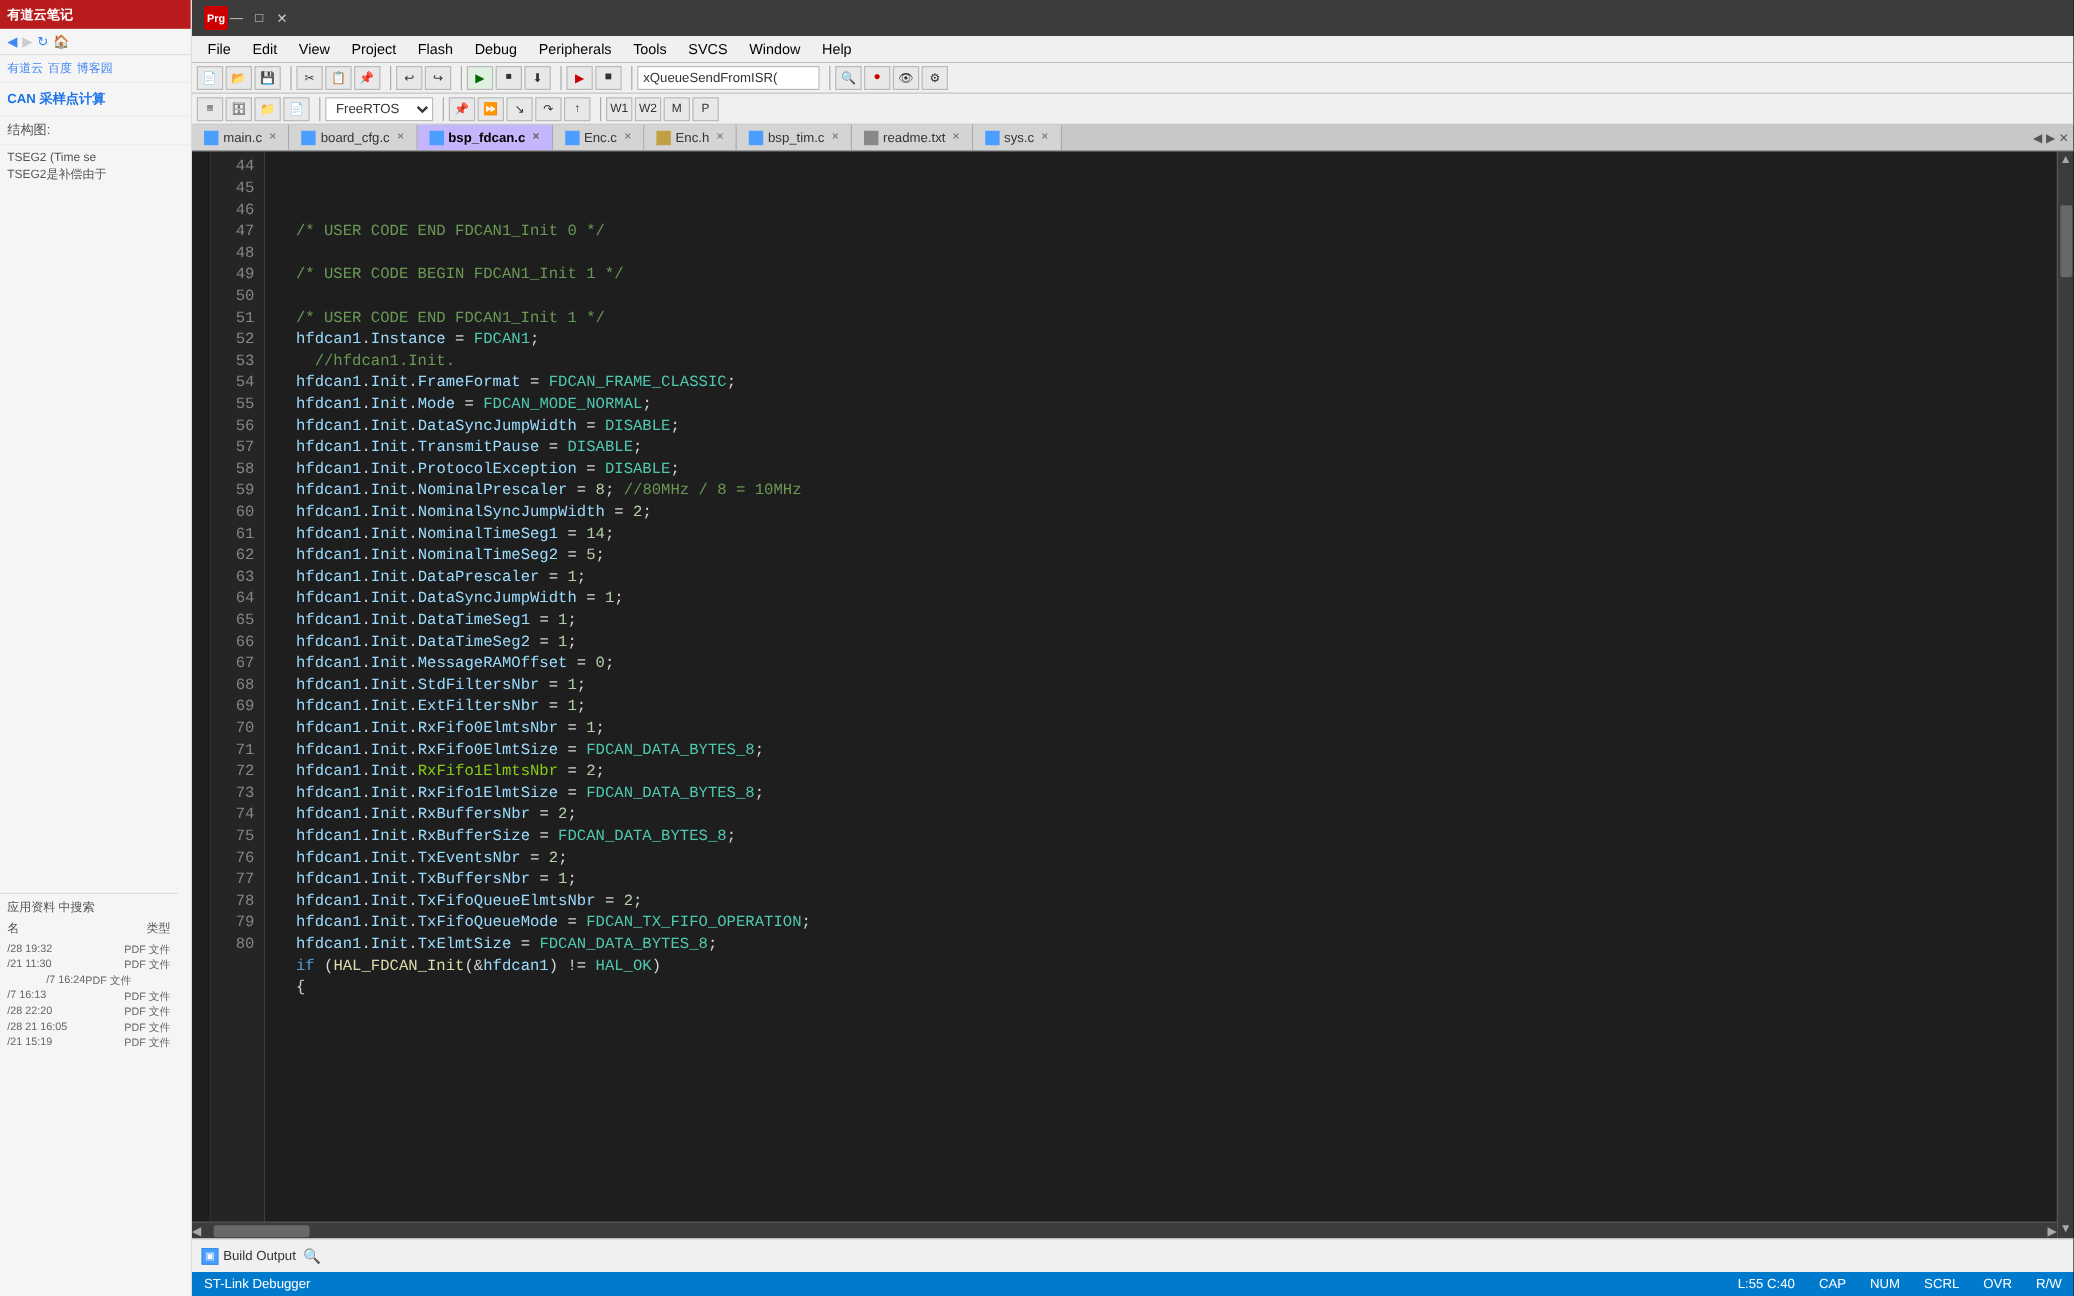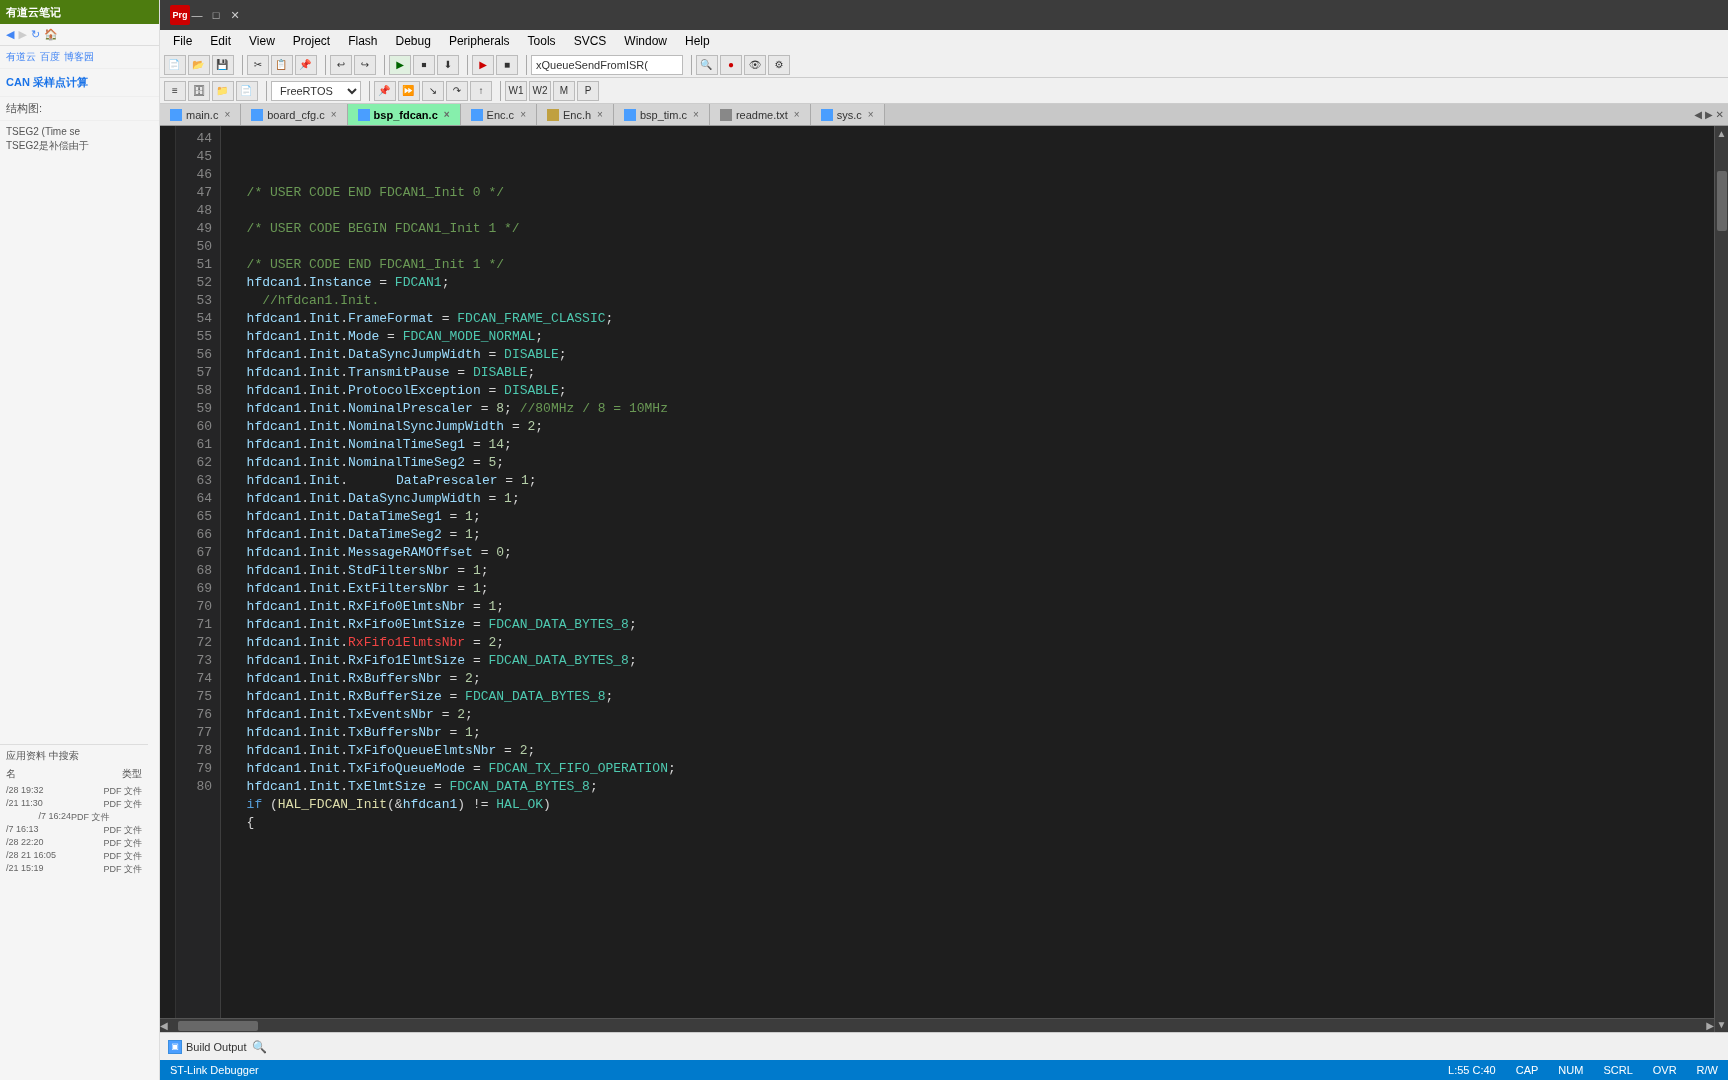--- a/index.html
+++ b/index.html
@@ -121,21 +121,21 @@
       align-items: center;
       padding: 0 10px;
       font-size: 11px;
       background: #d4d4d4;
       border-right: 1px solid #aaa;
       cursor: pointer;
       color: #333;
       white-space: nowrap;
     }
     .file-tab.active {
-      background: #86efac;
+      background: #c4b5fd;
       color: #000;
       font-weight: bold;
     }
     .file-tab .tab-icon {
       width: 12px; height: 12px;
       margin-right: 4px;
       background: #4a9eff;
       display: inline-block;
     }
     .file-tab .close-x {
@@ -300,21 +300,21 @@
       background: #686868;
       margin-left: 10px;
       border-radius: 2px;
     }
   </style>
 </head>
 <body>
 
 <div id="left-sidebar">
 
-  <div style="background:#4d7c0f; height:24px; display:flex; align-items:center; padding:0 6px; gap:6px;">
+  <div style="background:#b91c1c; height:24px; display:flex; align-items:center; padding:0 6px; gap:6px;">
     <span style="color:#fff; font-size:11px; font-weight:bold;">有道云笔记</span>
   </div>
   <div style="display:flex; align-items:center; padding:4px 6px; gap:4px; border-bottom:1px solid #ddd;">
     <span style="font-size:11px; color:#4285f4;">◀</span>
     <span style="font-size:11px; color:#ccc;">▶</span>
     <span style="font-size:11px; color:#4285f4;">↻</span>
     <span style="font-size:11px; color:#ccc;">🏠</span>
   </div>
   <div style="padding:4px 6px; border-bottom:1px solid #eee;">
     <div style="display:flex; gap:4px; font-size:10px; color:#555;">
@@ -556,30 +556,30 @@
 <span style="color:#6a9955;">    //hfdcan1.Init.</span>
 <span style="color:#9cdcfe;">  hfdcan1</span><span style="color:#d4d4d4;">.</span><span style="color:#9cdcfe;">Init</span><span style="color:#d4d4d4;">.</span><span style="color:#9cdcfe;">FrameFormat</span><span style="color:#d4d4d4;"> = </span><span style="color:#4ec9b0;">FDCAN_FRAME_CLASSIC</span><span style="color:#d4d4d4;">;</span>
 <span style="color:#9cdcfe;">  hfdcan1</span><span style="color:#d4d4d4;">.</span><span style="color:#9cdcfe;">Init</span><span style="color:#d4d4d4;">.</span><span style="color:#9cdcfe;">Mode</span><span style="color:#d4d4d4;"> = </span><span style="color:#4ec9b0;">FDCAN_MODE_NORMAL</span><span style="color:#d4d4d4;">;</span>
 <span style="color:#9cdcfe;">  hfdcan1</span><span style="color:#d4d4d4;">.</span><span style="color:#9cdcfe;">Init</span><span style="color:#d4d4d4;">.</span><span style="color:#9cdcfe;">DataSyncJumpWidth</span><span style="color:#d4d4d4;"> = </span><span style="color:#4ec9b0;">DISABLE</span><span style="color:#d4d4d4;">;</span>
 <span style="color:#9cdcfe;">  hfdcan1</span><span style="color:#d4d4d4;">.</span><span style="color:#9cdcfe;">Init</span><span style="color:#d4d4d4;">.</span><span style="color:#9cdcfe;">TransmitPause</span><span style="color:#d4d4d4;"> = </span><span style="color:#4ec9b0;">DISABLE</span><span style="color:#d4d4d4;">;</span>
 <span style="color:#9cdcfe;">  hfdcan1</span><span style="color:#d4d4d4;">.</span><span style="color:#9cdcfe;">Init</span><span style="color:#d4d4d4;">.</span><span style="color:#9cdcfe;">ProtocolException</span><span style="color:#d4d4d4;"> = </span><span style="color:#4ec9b0;">DISABLE</span><span style="color:#d4d4d4;">;</span>
 <span style="color:#9cdcfe;">  hfdcan1</span><span style="color:#d4d4d4;">.</span><span style="color:#9cdcfe;">Init</span><span style="color:#d4d4d4;">.</span><span style="color:#9cdcfe;">NominalPrescaler</span><span style="color:#d4d4d4;"> = </span><span style="color:#b5cea8;">8</span><span style="color:#d4d4d4;">; </span><span style="color:#6a9955;">//80MHz / 8 = 10MHz</span>
 <span style="color:#9cdcfe;">  hfdcan1</span><span style="color:#d4d4d4;">.</span><span style="color:#9cdcfe;">Init</span><span style="color:#d4d4d4;">.</span><span style="color:#9cdcfe;">NominalSyncJumpWidth</span><span style="color:#d4d4d4;"> = </span><span style="color:#b5cea8;">2</span><span style="color:#d4d4d4;">;</span>
 <span style="color:#9cdcfe;">  hfdcan1</span><span style="color:#d4d4d4;">.</span><span style="color:#9cdcfe;">Init</span><span style="color:#d4d4d4;">.</span><span style="color:#9cdcfe;">NominalTimeSeg1</span><span style="color:#d4d4d4;"> = </span><span style="color:#b5cea8;">14</span><span style="color:#d4d4d4;">;</span>
 <span style="color:#9cdcfe;">  hfdcan1</span><span style="color:#d4d4d4;">.</span><span style="color:#9cdcfe;">Init</span><span style="color:#d4d4d4;">.</span><span style="color:#9cdcfe;">NominalTimeSeg2</span><span style="color:#d4d4d4;"> = </span><span style="color:#b5cea8;">5</span><span style="color:#d4d4d4;">;</span>
-<span style="color:#9cdcfe;">  hfdcan1</span><span style="color:#d4d4d4;">.</span><span style="color:#9cdcfe;">Init</span><span style="color:#d4d4d4;">.</span><span style="color:#9cdcfe;margin-left:48px;">DataPrescaler</span><span style="color:#d4d4d4;"> = </span><span style="color:#b5cea8;">1</span><span style="color:#d4d4d4;">;</span>
+<span style="color:#9cdcfe;">  hfdcan1</span><span style="color:#d4d4d4;">.</span><span style="color:#9cdcfe;">Init</span><span style="color:#d4d4d4;">.</span><span style="color:#9cdcfe;">DataPrescaler</span><span style="color:#d4d4d4;"> = </span><span style="color:#b5cea8;">1</span><span style="color:#d4d4d4;">;</span>
 <span style="color:#9cdcfe;">  hfdcan1</span><span style="color:#d4d4d4;">.</span><span style="color:#9cdcfe;">Init</span><span style="color:#d4d4d4;">.</span><span style="color:#9cdcfe;">DataSyncJumpWidth</span><span style="color:#d4d4d4;"> = </span><span style="color:#b5cea8;">1</span><span style="color:#d4d4d4;">;</span>
 <span style="color:#9cdcfe;">  hfdcan1</span><span style="color:#d4d4d4;">.</span><span style="color:#9cdcfe;">Init</span><span style="color:#d4d4d4;">.</span><span style="color:#9cdcfe;">DataTimeSeg1</span><span style="color:#d4d4d4;"> = </span><span style="color:#b5cea8;">1</span><span style="color:#d4d4d4;">;</span>
 <span style="color:#9cdcfe;">  hfdcan1</span><span style="color:#d4d4d4;">.</span><span style="color:#9cdcfe;">Init</span><span style="color:#d4d4d4;">.</span><span style="color:#9cdcfe;">DataTimeSeg2</span><span style="color:#d4d4d4;"> = </span><span style="color:#b5cea8;">1</span><span style="color:#d4d4d4;">;</span>
 <span style="color:#9cdcfe;">  hfdcan1</span><span style="color:#d4d4d4;">.</span><span style="color:#9cdcfe;">Init</span><span style="color:#d4d4d4;">.</span><span style="color:#9cdcfe;">MessageRAMOffset</span><span style="color:#d4d4d4;"> = </span><span style="color:#b5cea8;">0</span><span style="color:#d4d4d4;">;</span>
 <span style="color:#9cdcfe;">  hfdcan1</span><span style="color:#d4d4d4;">.</span><span style="color:#9cdcfe;">Init</span><span style="color:#d4d4d4;">.</span><span style="color:#9cdcfe;">StdFiltersNbr</span><span style="color:#d4d4d4;"> = </span><span style="color:#b5cea8;">1</span><span style="color:#d4d4d4;">;</span>
 <span style="color:#9cdcfe;">  hfdcan1</span><span style="color:#d4d4d4;">.</span><span style="color:#9cdcfe;">Init</span><span style="color:#d4d4d4;">.</span><span style="color:#9cdcfe;">ExtFiltersNbr</span><span style="color:#d4d4d4;"> = </span><span style="color:#b5cea8;">1</span><span style="color:#d4d4d4;">;</span>
 <span style="color:#9cdcfe;">  hfdcan1</span><span style="color:#d4d4d4;">.</span><span style="color:#9cdcfe;">Init</span><span style="color:#d4d4d4;">.</span><span style="color:#9cdcfe;">RxFifo0ElmtsNbr</span><span style="color:#d4d4d4;"> = </span><span style="color:#b5cea8;">1</span><span style="color:#d4d4d4;">;</span>
 <span style="color:#9cdcfe;">  hfdcan1</span><span style="color:#d4d4d4;">.</span><span style="color:#9cdcfe;">Init</span><span style="color:#d4d4d4;">.</span><span style="color:#9cdcfe;">RxFifo0ElmtSize</span><span style="color:#d4d4d4;"> = </span><span style="color:#4ec9b0;">FDCAN_DATA_BYTES_8</span><span style="color:#d4d4d4;">;</span>
-<span style="color:#9cdcfe;">  hfdcan1</span><span style="color:#d4d4d4;">.</span><span style="color:#9cdcfe;">Init</span><span style="color:#d4d4d4;">.</span><span style="color:#ef4444;">RxFifo1ElmtsNbr</span><span style="color:#d4d4d4;"> = </span><span style="color:#b5cea8;">2</span><span style="color:#d4d4d4;">;</span>
+<span style="color:#9cdcfe;">  hfdcan1</span><span style="color:#d4d4d4;">.</span><span style="color:#9cdcfe;">Init</span><span style="color:#d4d4d4;">.</span><span style="color:#84cc16;">RxFifo1ElmtsNbr</span><span style="color:#d4d4d4;"> = </span><span style="color:#b5cea8;">2</span><span style="color:#d4d4d4;">;</span>
 <span style="color:#9cdcfe;">  hfdcan1</span><span style="color:#d4d4d4;">.</span><span style="color:#9cdcfe;">Init</span><span style="color:#d4d4d4;">.</span><span style="color:#9cdcfe;">RxFifo1ElmtSize</span><span style="color:#d4d4d4;"> = </span><span style="color:#4ec9b0;">FDCAN_DATA_BYTES_8</span><span style="color:#d4d4d4;">;</span>
 <span style="color:#9cdcfe;">  hfdcan1</span><span style="color:#d4d4d4;">.</span><span style="color:#9cdcfe;">Init</span><span style="color:#d4d4d4;">.</span><span style="color:#9cdcfe;">RxBuffersNbr</span><span style="color:#d4d4d4;"> = </span><span style="color:#b5cea8;">2</span><span style="color:#d4d4d4;">;</span>
 <span style="color:#9cdcfe;">  hfdcan1</span><span style="color:#d4d4d4;">.</span><span style="color:#9cdcfe;">Init</span><span style="color:#d4d4d4;">.</span><span style="color:#9cdcfe;">RxBufferSize</span><span style="color:#d4d4d4;"> = </span><span style="color:#4ec9b0;">FDCAN_DATA_BYTES_8</span><span style="color:#d4d4d4;">;</span>
 <span style="color:#9cdcfe;">  hfdcan1</span><span style="color:#d4d4d4;">.</span><span style="color:#9cdcfe;">Init</span><span style="color:#d4d4d4;">.</span><span style="color:#9cdcfe;">TxEventsNbr</span><span style="color:#d4d4d4;"> = </span><span style="color:#b5cea8;">2</span><span style="color:#d4d4d4;">;</span>
 <span style="color:#9cdcfe;">  hfdcan1</span><span style="color:#d4d4d4;">.</span><span style="color:#9cdcfe;">Init</span><span style="color:#d4d4d4;">.</span><span style="color:#9cdcfe;">TxBuffersNbr</span><span style="color:#d4d4d4;"> = </span><span style="color:#b5cea8;">1</span><span style="color:#d4d4d4;">;</span>
 <span style="color:#9cdcfe;">  hfdcan1</span><span style="color:#d4d4d4;">.</span><span style="color:#9cdcfe;">Init</span><span style="color:#d4d4d4;">.</span><span style="color:#9cdcfe;">TxFifoQueueElmtsNbr</span><span style="color:#d4d4d4;"> = </span><span style="color:#b5cea8;">2</span><span style="color:#d4d4d4;">;</span>
 <span style="color:#9cdcfe;">  hfdcan1</span><span style="color:#d4d4d4;">.</span><span style="color:#9cdcfe;">Init</span><span style="color:#d4d4d4;">.</span><span style="color:#9cdcfe;">TxFifoQueueMode</span><span style="color:#d4d4d4;"> = </span><span style="color:#4ec9b0;">FDCAN_TX_FIFO_OPERATION</span><span style="color:#d4d4d4;">;</span>
 <span style="color:#9cdcfe;">  hfdcan1</span><span style="color:#d4d4d4;">.</span><span style="color:#9cdcfe;">Init</span><span style="color:#d4d4d4;">.</span><span style="color:#9cdcfe;">TxElmtSize</span><span style="color:#d4d4d4;"> = </span><span style="color:#4ec9b0;">FDCAN_DATA_BYTES_8</span><span style="color:#d4d4d4;">;</span>
 <span style="color:#569cd6;">  if</span><span style="color:#d4d4d4;"> (</span><span style="color:#dcdcaa;">HAL_FDCAN_Init</span><span style="color:#d4d4d4;">(&amp;</span><span style="color:#9cdcfe;">hfdcan1</span><span style="color:#d4d4d4;">) != </span><span style="color:#4ec9b0;">HAL_OK</span><span style="color:#d4d4d4;">)</span>
 <span style="color:#d4d4d4;">  {</span>

